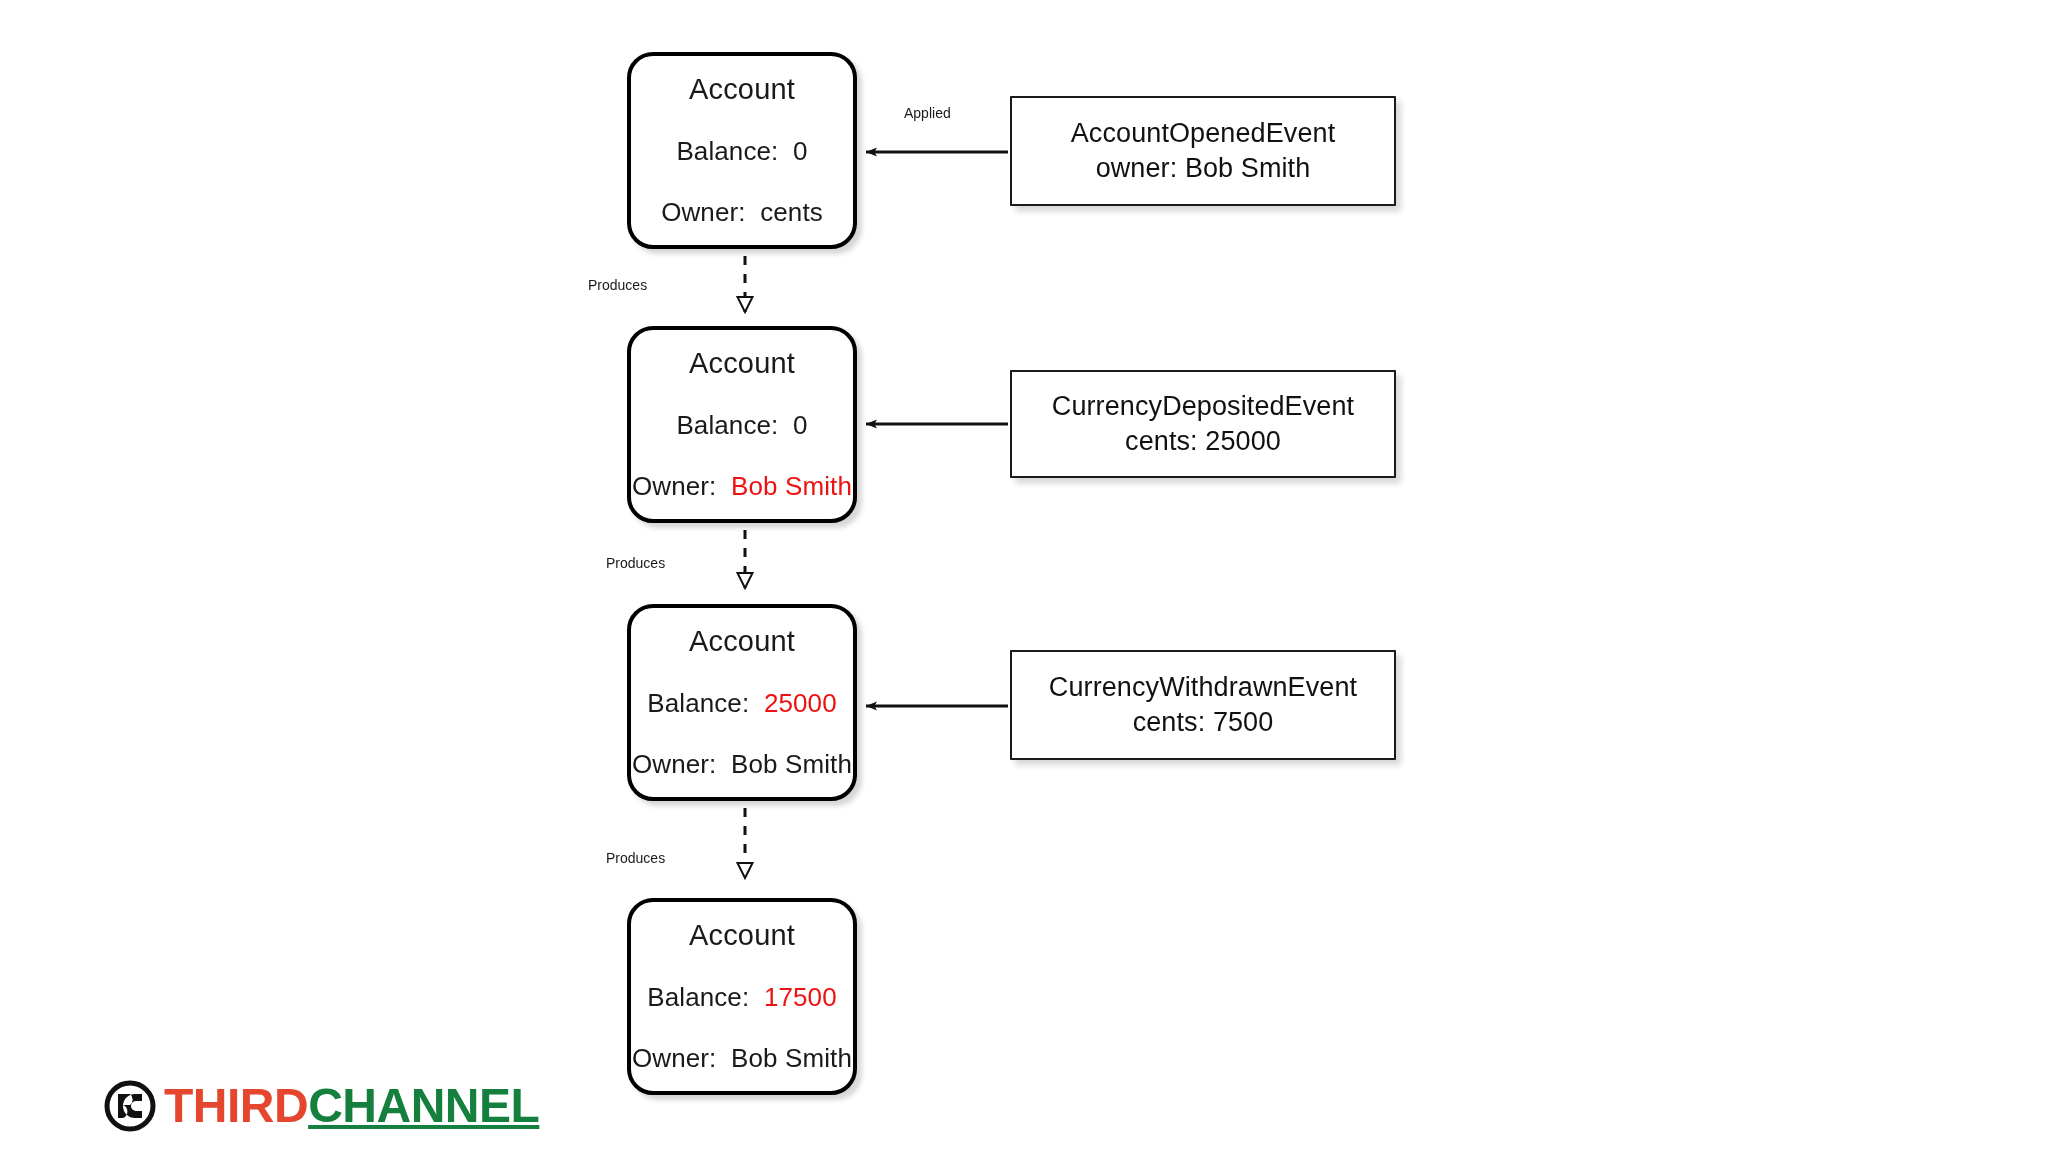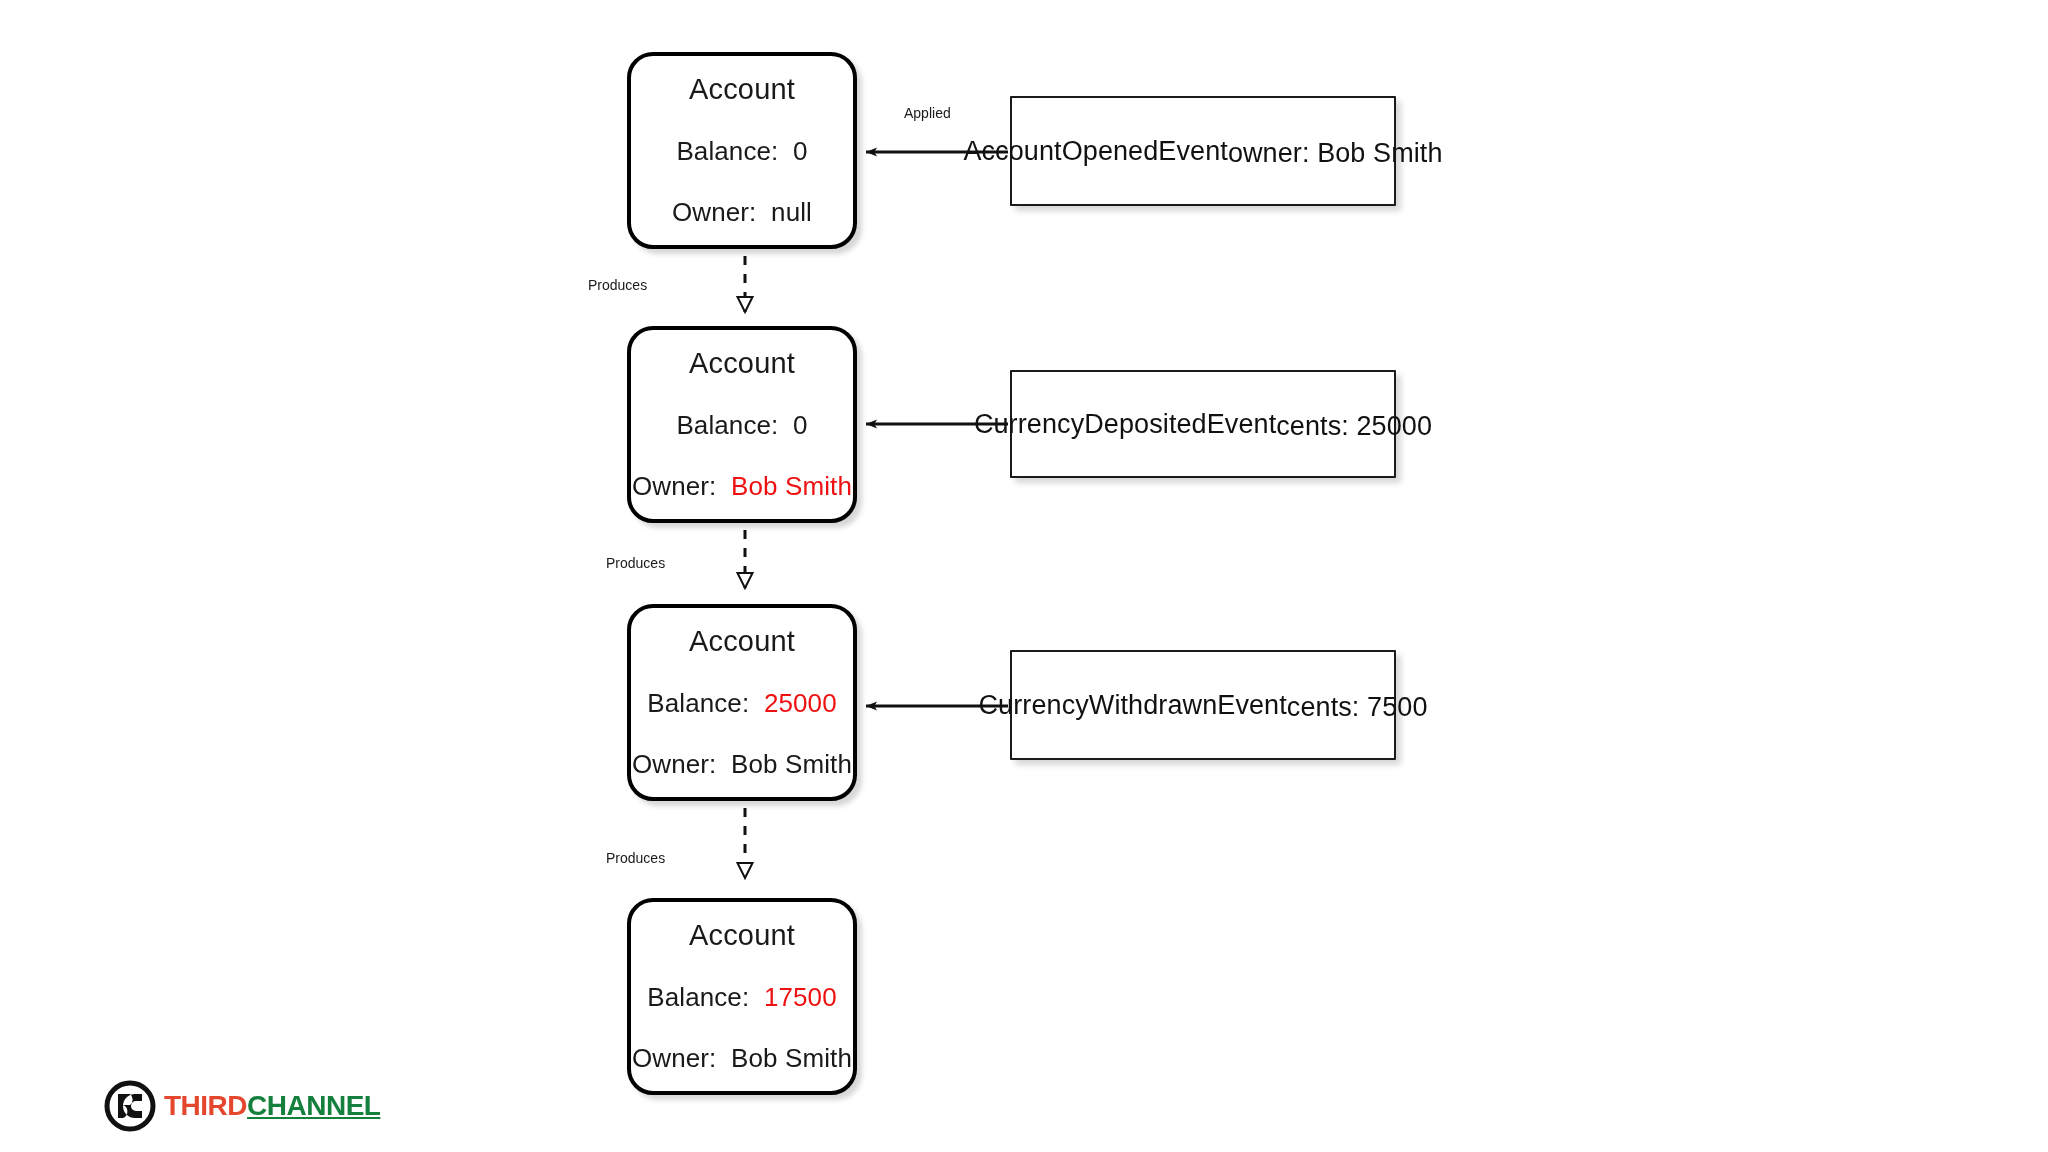--- a/index.html
+++ b/index.html
@@ -50,21 +50,21 @@
 
   
   .evt-box {
     position: absolute;
     box-sizing: border-box;
     background: #ffffff;
     border: 2.5px solid #1a1a1a;
     border-radius: 1px;
     box-shadow: 5px 5px 6px rgba(0,0,0,0.16);
     display: flex;
-    flex-direction: row;
+    flex-direction: column;
     align-items: center;
     justify-content: center;
     z-index: 6;
   }
   .evt-l1 {
     font-size: 27px;
     color: #111111;
     letter-spacing: 0.1px;
     white-space: nowrap;
   }
@@ -99,21 +99,21 @@
   #brand {
     position: absolute;
     left: 104px;
     bottom: 20px;
     display: flex;
     align-items: center;
     z-index: 8;
   }
   #brand-mark { display: block; }
   .brand-word {
-    font-size: 28px;
+    font-size: 48px;
     font-weight: bold;
     letter-spacing: -0.5px;
     line-height: 1;
   }
   .brand-third  { color: #e4472e; margin-left: 8px; }
   .brand-channel{ color: #15803d; text-decoration: underline; }
 
   #handle {
     position: absolute;
     right: 72px;
@@ -154,21 +154,21 @@
   </svg>
 
   <div class="agg-box" style="left:627px; top:52px; width:230px; height:197px;">
     <div class="agg-title">Account</div>
     <div class="agg-line">
       <span>Balance:&nbsp;</span>
       <span>0</span>
     </div>
     <div class="agg-line second">
       <span>Owner:&nbsp;</span>
-      <span>null</span>
+      <span>cents</span>
     </div>
   </div>
 
   <div class="agg-box" style="left:627px; top:326px; width:230px; height:197px;">
     <div class="agg-title">Account</div>
     <div class="agg-line">
       <span>Balance:&nbsp;</span>
       <span>0</span>
     </div>
     <div class="agg-line second">

